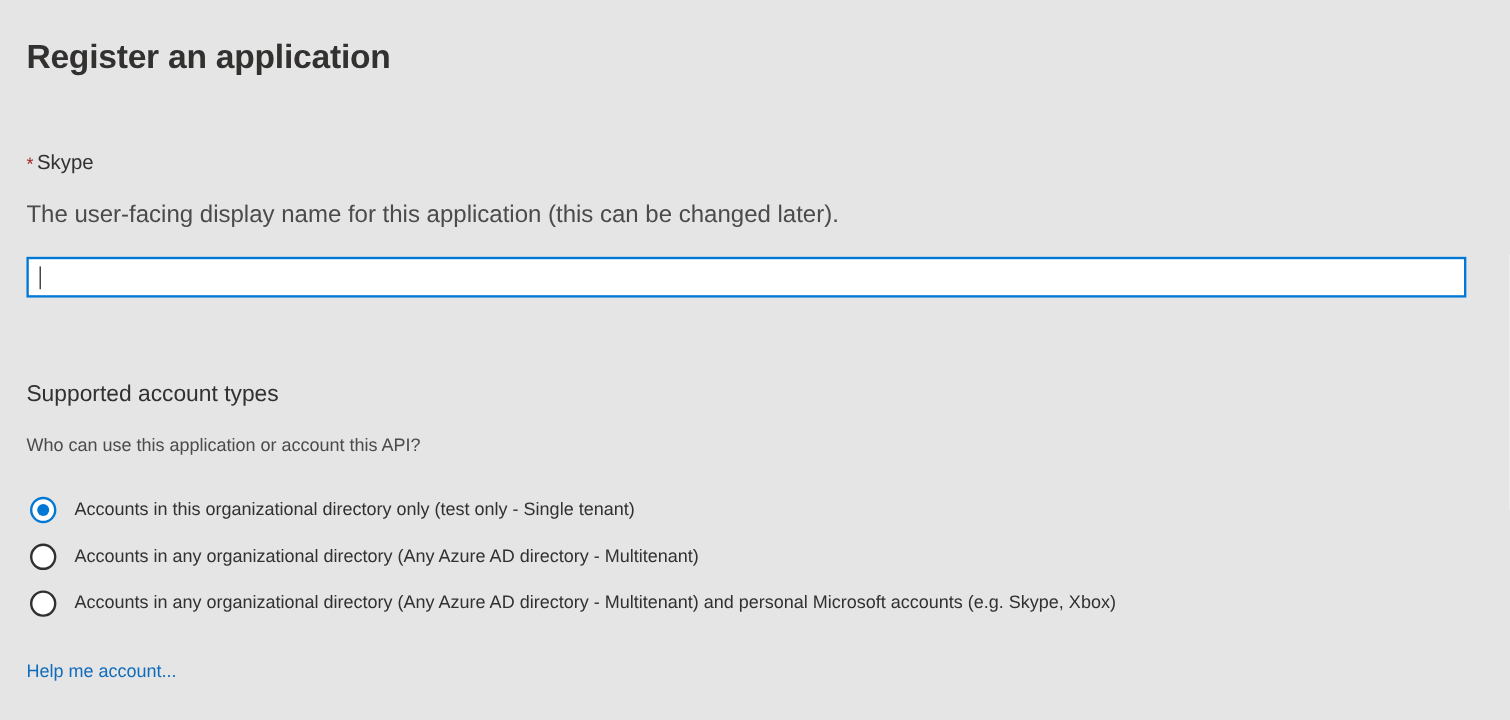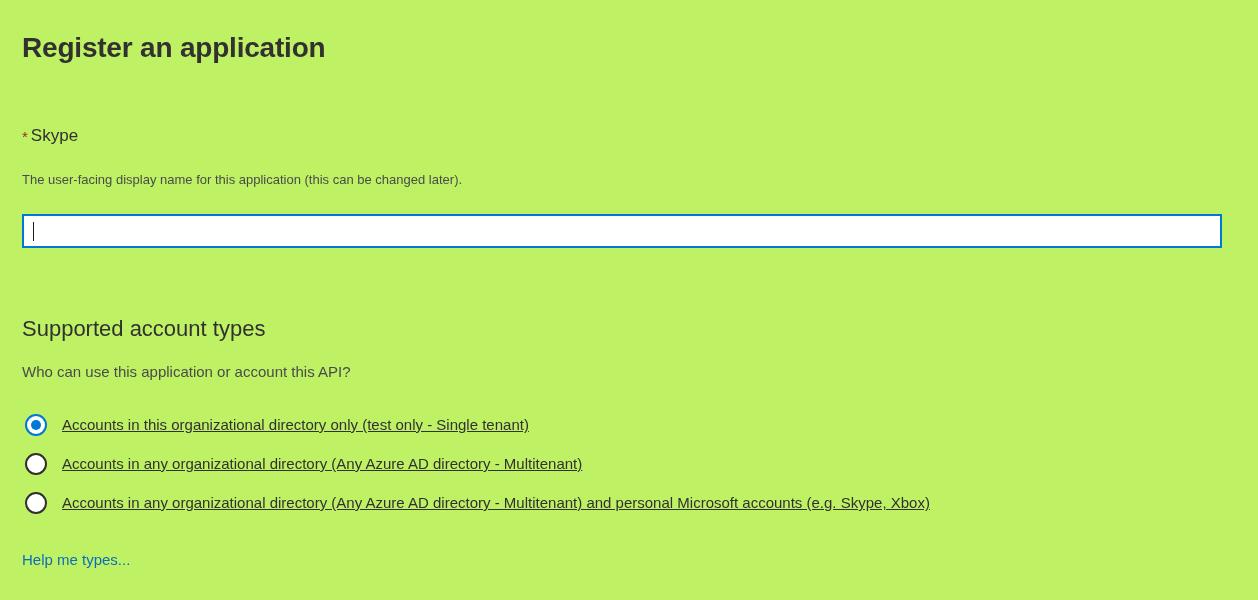--- a/index.html
+++ b/index.html
@@ -15,21 +15,21 @@
     overflow: hidden;
     position: relative;
   }
 
   .page {
     position: absolute;
     left: 0;
     top: 0;
     width: 1258px;
     height: 600px;
-    background: #bef264;
+    background: #e5e5e5;
   }
 
   
   .page-title {
     position: absolute;
     left: 22px;
     top: 10px;
     font-size: 28px;
     font-weight: 600;
     letter-spacing: -0.2px;
@@ -52,21 +52,21 @@
     color: #a4262c;
     font-size: 15px;
     margin-right: 3px;
     position: relative;
     top: 1px;
   }
   .field-desc {
     position: absolute;
     left: 22px;
     top: 169px;
-    font-size: 13px;
+    font-size: 20px;
     line-height: 21px;
     color: #4b4b4b;
     white-space: nowrap;
   }
 
   .text-input-wrap {
     position: absolute;
     left: 22px;
     top: 214px;
     width: 1200px;
@@ -96,42 +96,41 @@
     width: 1px;
     height: 19px;
     background: #1b1b1b;
   }
 
   
   .section-title {
     position: absolute;
     left: 22px;
     top: 316px;
-    font-size: 22px;
+    font-size: 19px;
     line-height: 26px;
     font-weight: 400;
     color: #323130;
     white-space: nowrap;
   }
   .section-desc {
     position: absolute;
     left: 22px;
     top: 361px;
     font-size: 15px;
     line-height: 21px;
     color: #4b4b4b;
     white-space: nowrap;
   }
 
   .radio-group {
     position: absolute;
     left: 22px;
     top: 405px;
     width: 1220px;
-    text-decoration: underline;
   }
   .radio-row {
     display: flex;
     align-items: center;
     height: 39px;
     cursor: pointer;
   }
   .radio-mark {
     position: relative;
     flex: 0 0 auto;
@@ -213,15 +212,15 @@
       <span class="radio-label">Accounts in any organizational directory (Any Azure AD directory - Multitenant)</span>
     </div>
 
     <div class="radio-row">
       <span class="radio-mark"></span>
       <span class="radio-label">Accounts in any organizational directory (Any Azure AD directory - Multitenant) and personal Microsoft accounts (e.g. Skype, Xbox)</span>
     </div>
 
   </div>
 
-  <a class="help-link" href="#">Help me types...</a>
+  <a class="help-link" href="#">Help me account...</a>
 
 </div>
 
 </body></html>

